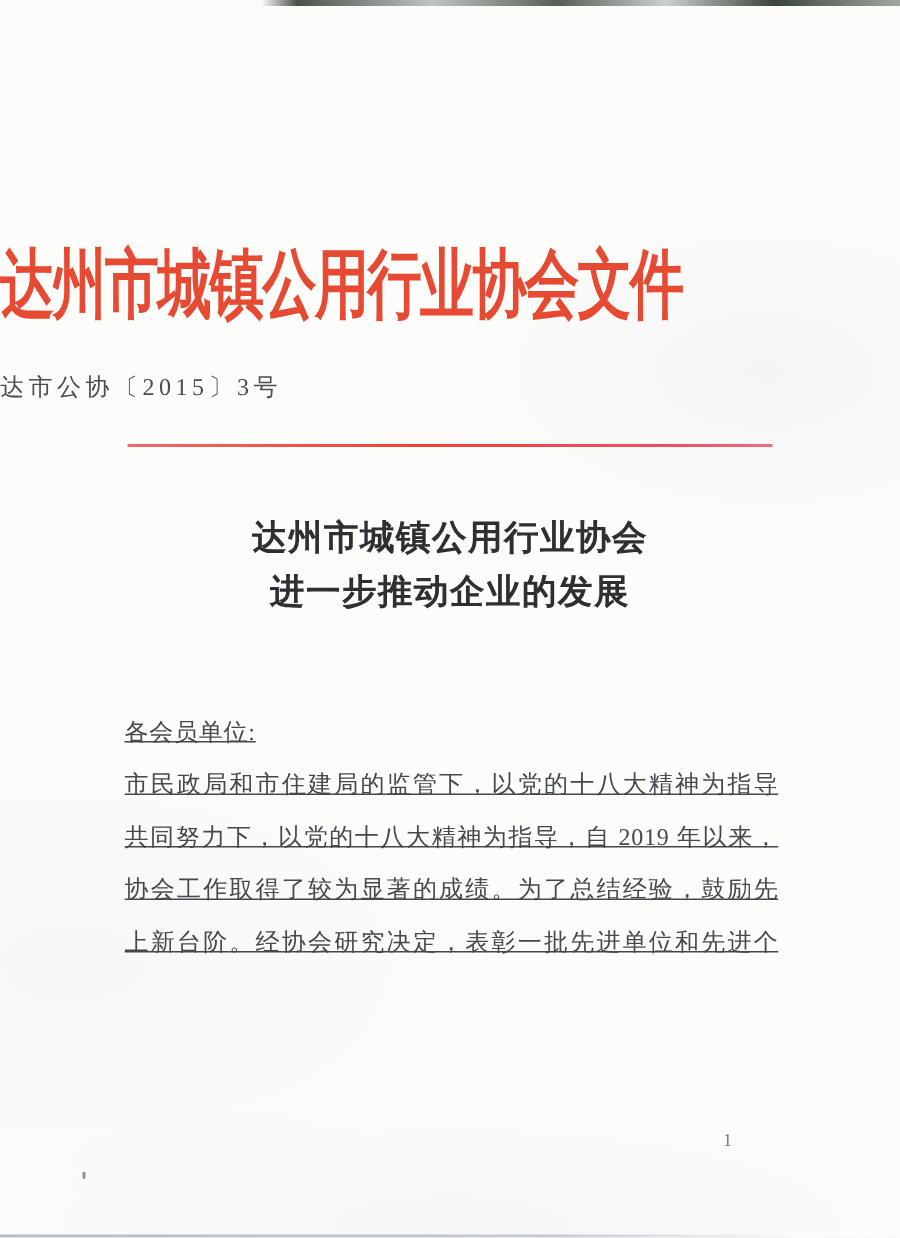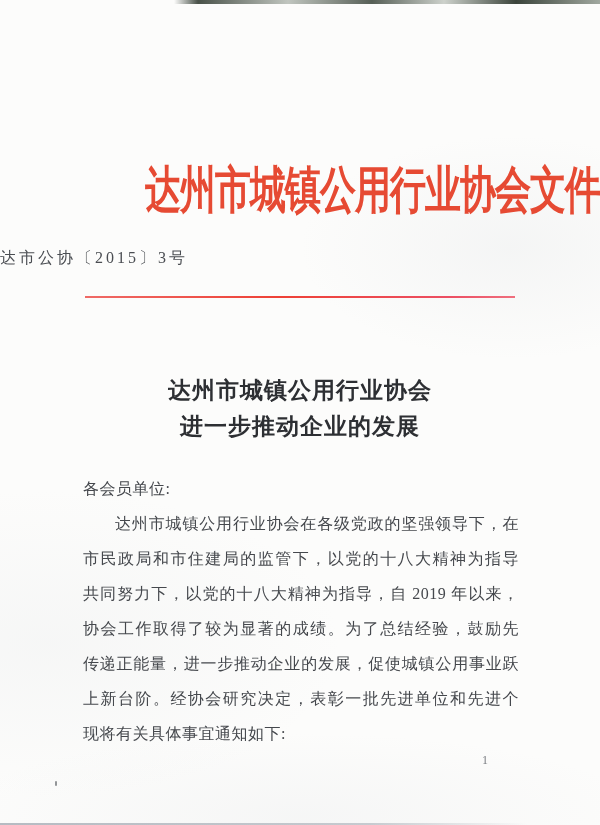--- a/index.html
+++ b/index.html
@@ -29,52 +29,52 @@
     position:absolute;bottom:0;left:0;width:88%;height:2px;
     background:linear-gradient(90deg, rgba(125,135,148,.55), rgba(125,135,148,.4) 70%, rgba(125,135,148,0));
   }
   .speck{
     position:absolute;left:55px;top:781px;width:2px;height:5px;
     background:rgba(90,95,100,.65);border-radius:1px;
   }
   
   .masthead{
     position:absolute;top:152px;left:0;width:100%;height:76px;
-    display:flex;align-items:center;justify-content:flex-end;
+    display:flex;align-items:center;justify-content:flex-start;
   }
   .masthead span{
     font-size:36px;font-weight:bold;letter-spacing:-1px;
     transform:scaleY(1.4);transform-origin:center;
     white-space:nowrap;
   }
   .doc-number{
     position:absolute;top:248px;left:0;width:100%;
     text-align:left;font-size:16px;letter-spacing:3px;
     color:#4a4d52;
   }
   .red-line{
     position:absolute;top:296px;left:85px;width:430px;height:2px;
     background:linear-gradient(90deg,#ef6a66,#ee4136 45%,#ec4f63 85%,#ef6f7e);
   }
   
   .notice-title{
     position:absolute;top:341px;left:0;width:100%;
-    text-align:center;color:#2d2f33;margin-top:32px;
+    text-align:center;color:#2d2f33;
   }
   .notice-title div{
     font-size:23px;font-weight:bold;line-height:36px;
     letter-spacing:1px;white-space:nowrap;
   }
   
   .body-text{
     position:absolute;top:471px;left:83px;width:436px;
     color:#45484d;font-size:16px;
   }
   .body-text .line{
-    line-height:35px;height:35px;letter-spacing:.5px;white-space:nowrap;
+    line-height:35px;height:35px;letter-spacing:.5px;white-space:nowrap;text-decoration:underline;
   }
   .body-text .fill{
     text-align:justify;text-align-last:justify;white-space:normal;
     overflow:hidden;
   }
   .body-text .indent{text-indent:2em;}
   .page-number{
     position:absolute;top:753px;left:482px;
     font-size:12px;color:#7a7d82;
   }
@@ -94,27 +94,24 @@
 
   <div class="red-line"></div>
 
   <div class="notice-title">
     <div>达州市城镇公用行业协会</div>
     <div>进一步推动企业的发展</div>
   </div>
 
   <div class="body-text">
     <div class="line">各会员单位:</div>
-    <div class="line fill indent">达州市城镇公用行业协会在各级党政的坚强领导下，在</div>
     <div class="line fill">市民政局和市住建局的监管下，以党的十八大精神为指导</div>
     <div class="line fill">共同努力下，以党的十八大精神为指导，自 2019 年以来，</div>
     <div class="line fill">协会工作取得了较为显著的成绩。为了总结经验，鼓励先进，</div>
-    <div class="line fill">传递正能量，进一步推动企业的发展，促使城镇公用事业跃</div>
     <div class="line fill">上新台阶。经协会研究决定，表彰一批先进单位和先进个人。</div>
-    <div class="line">现将有关具体事宜通知如下:</div>
   </div>
 
   <div class="page-number">1</div>
 
   <div class="scan-edge-bottom"></div>
   <div class="speck"></div>
 
 </div>
 
 </body></html>

